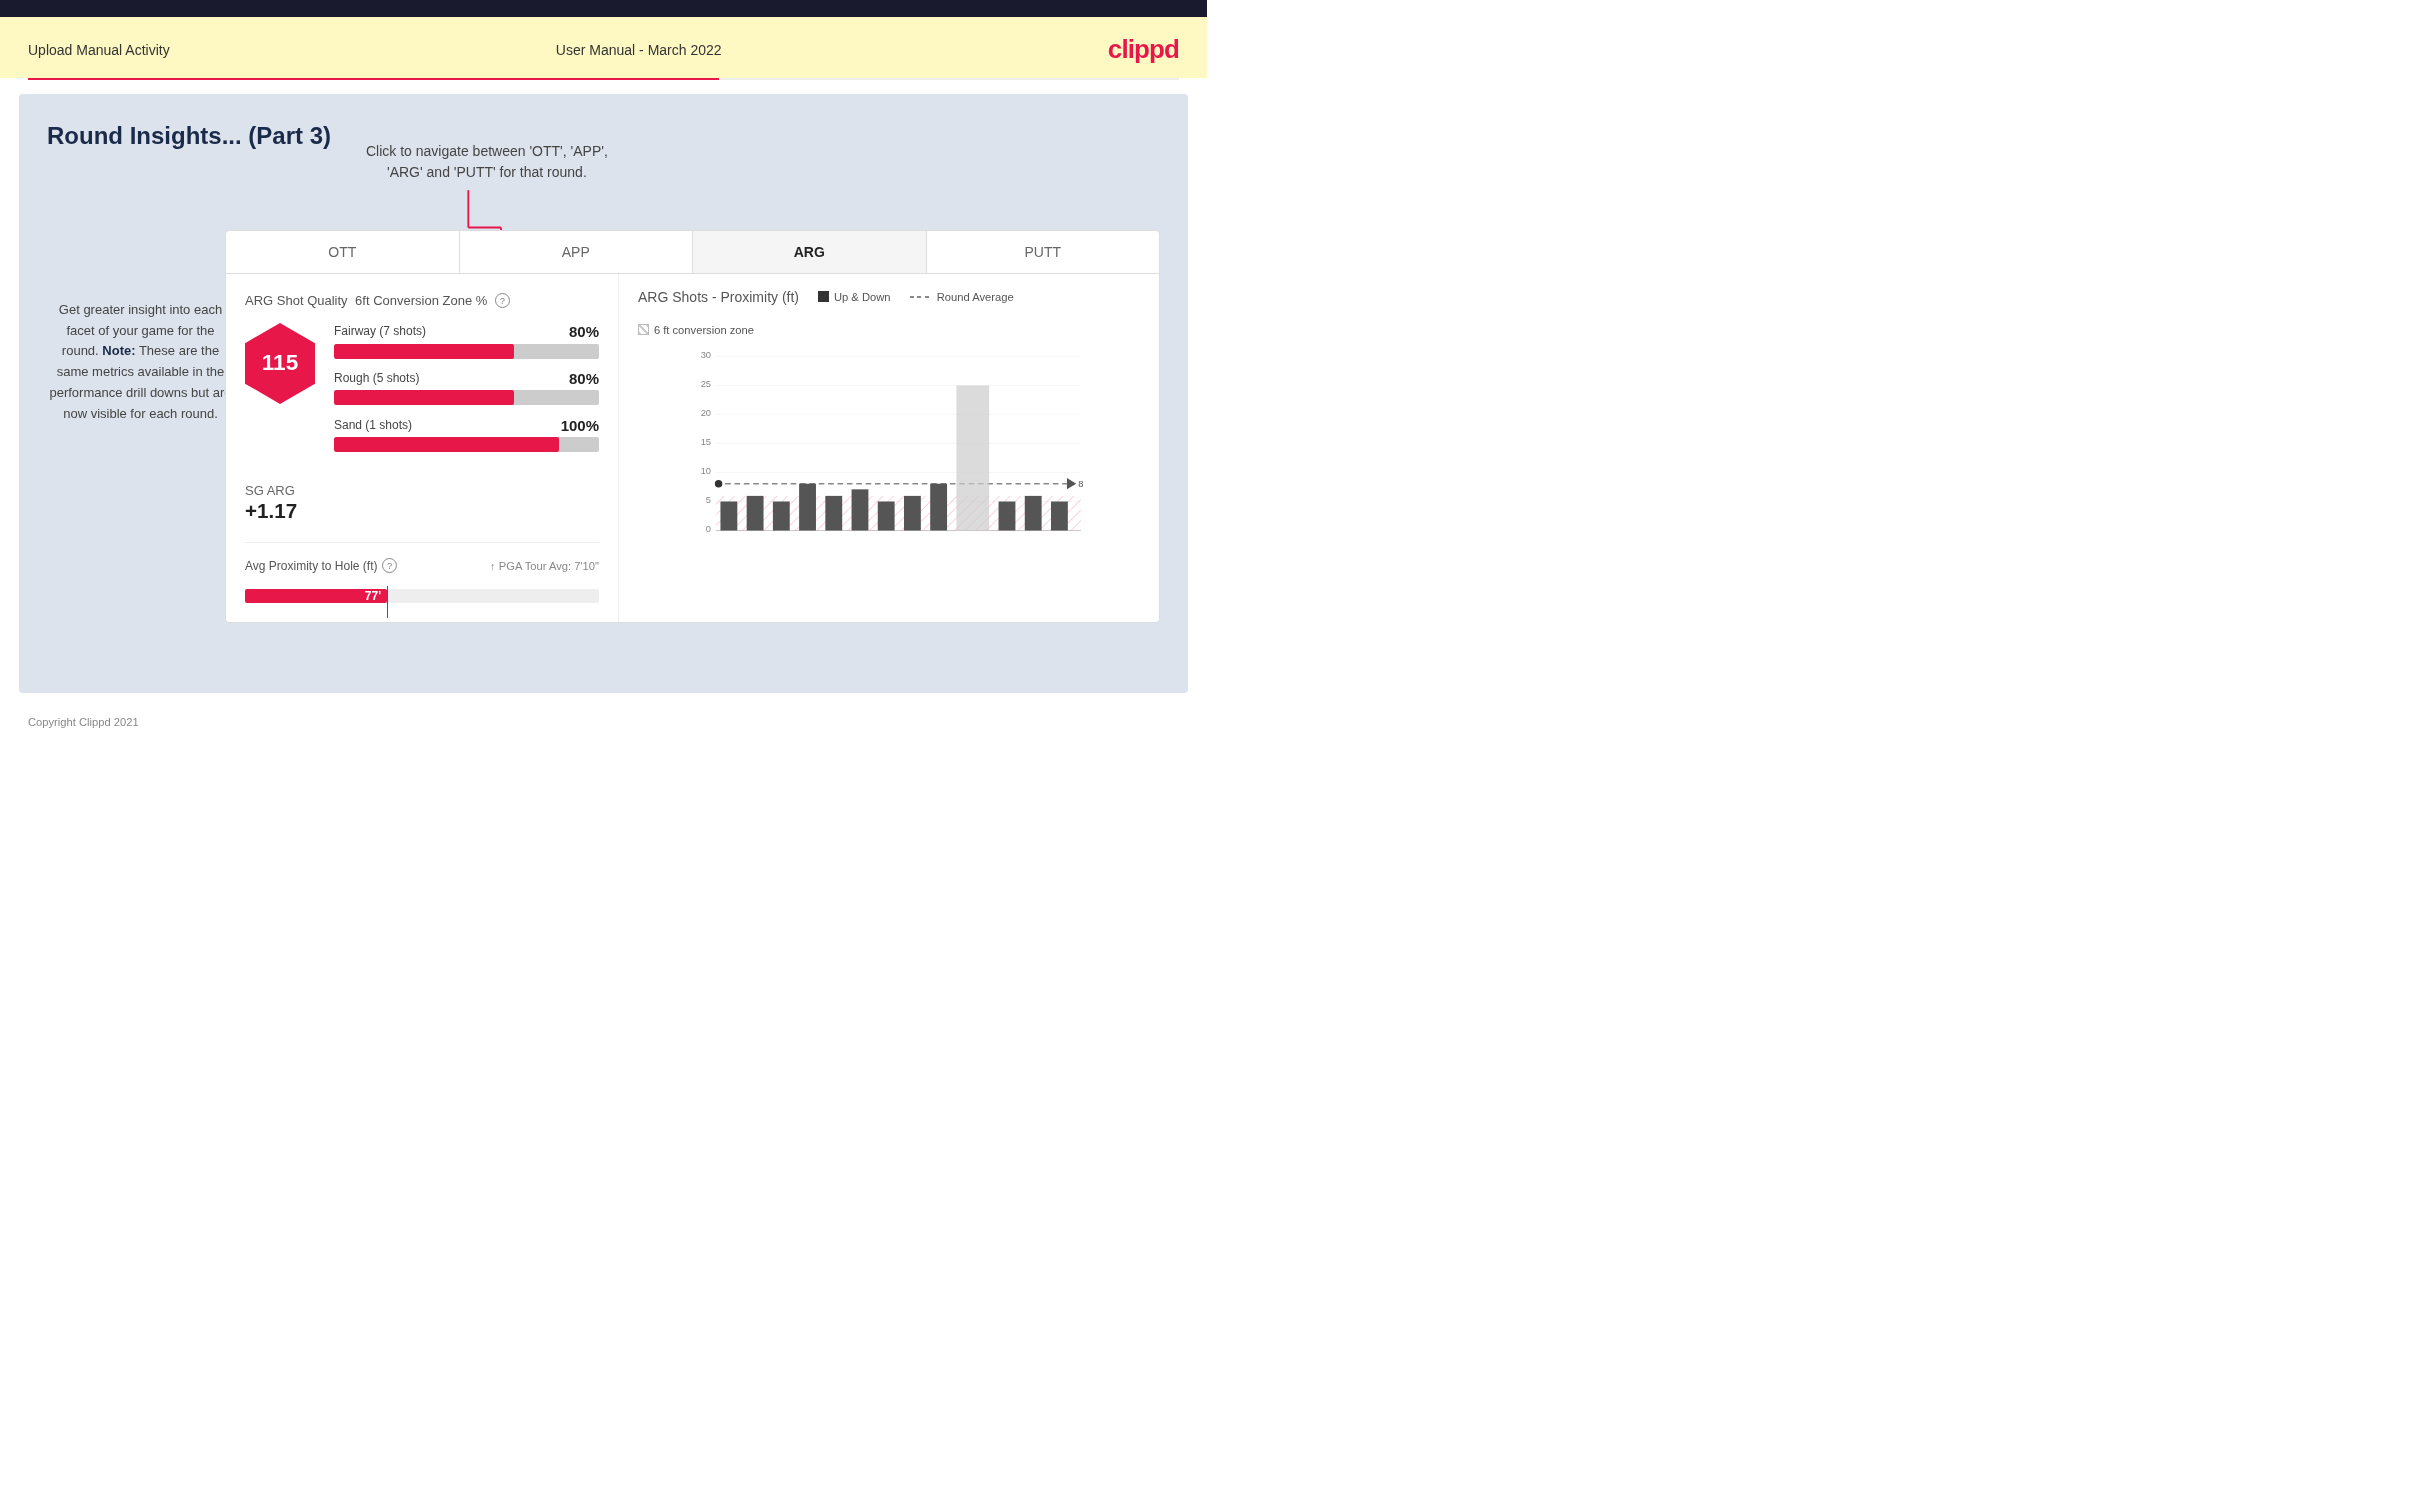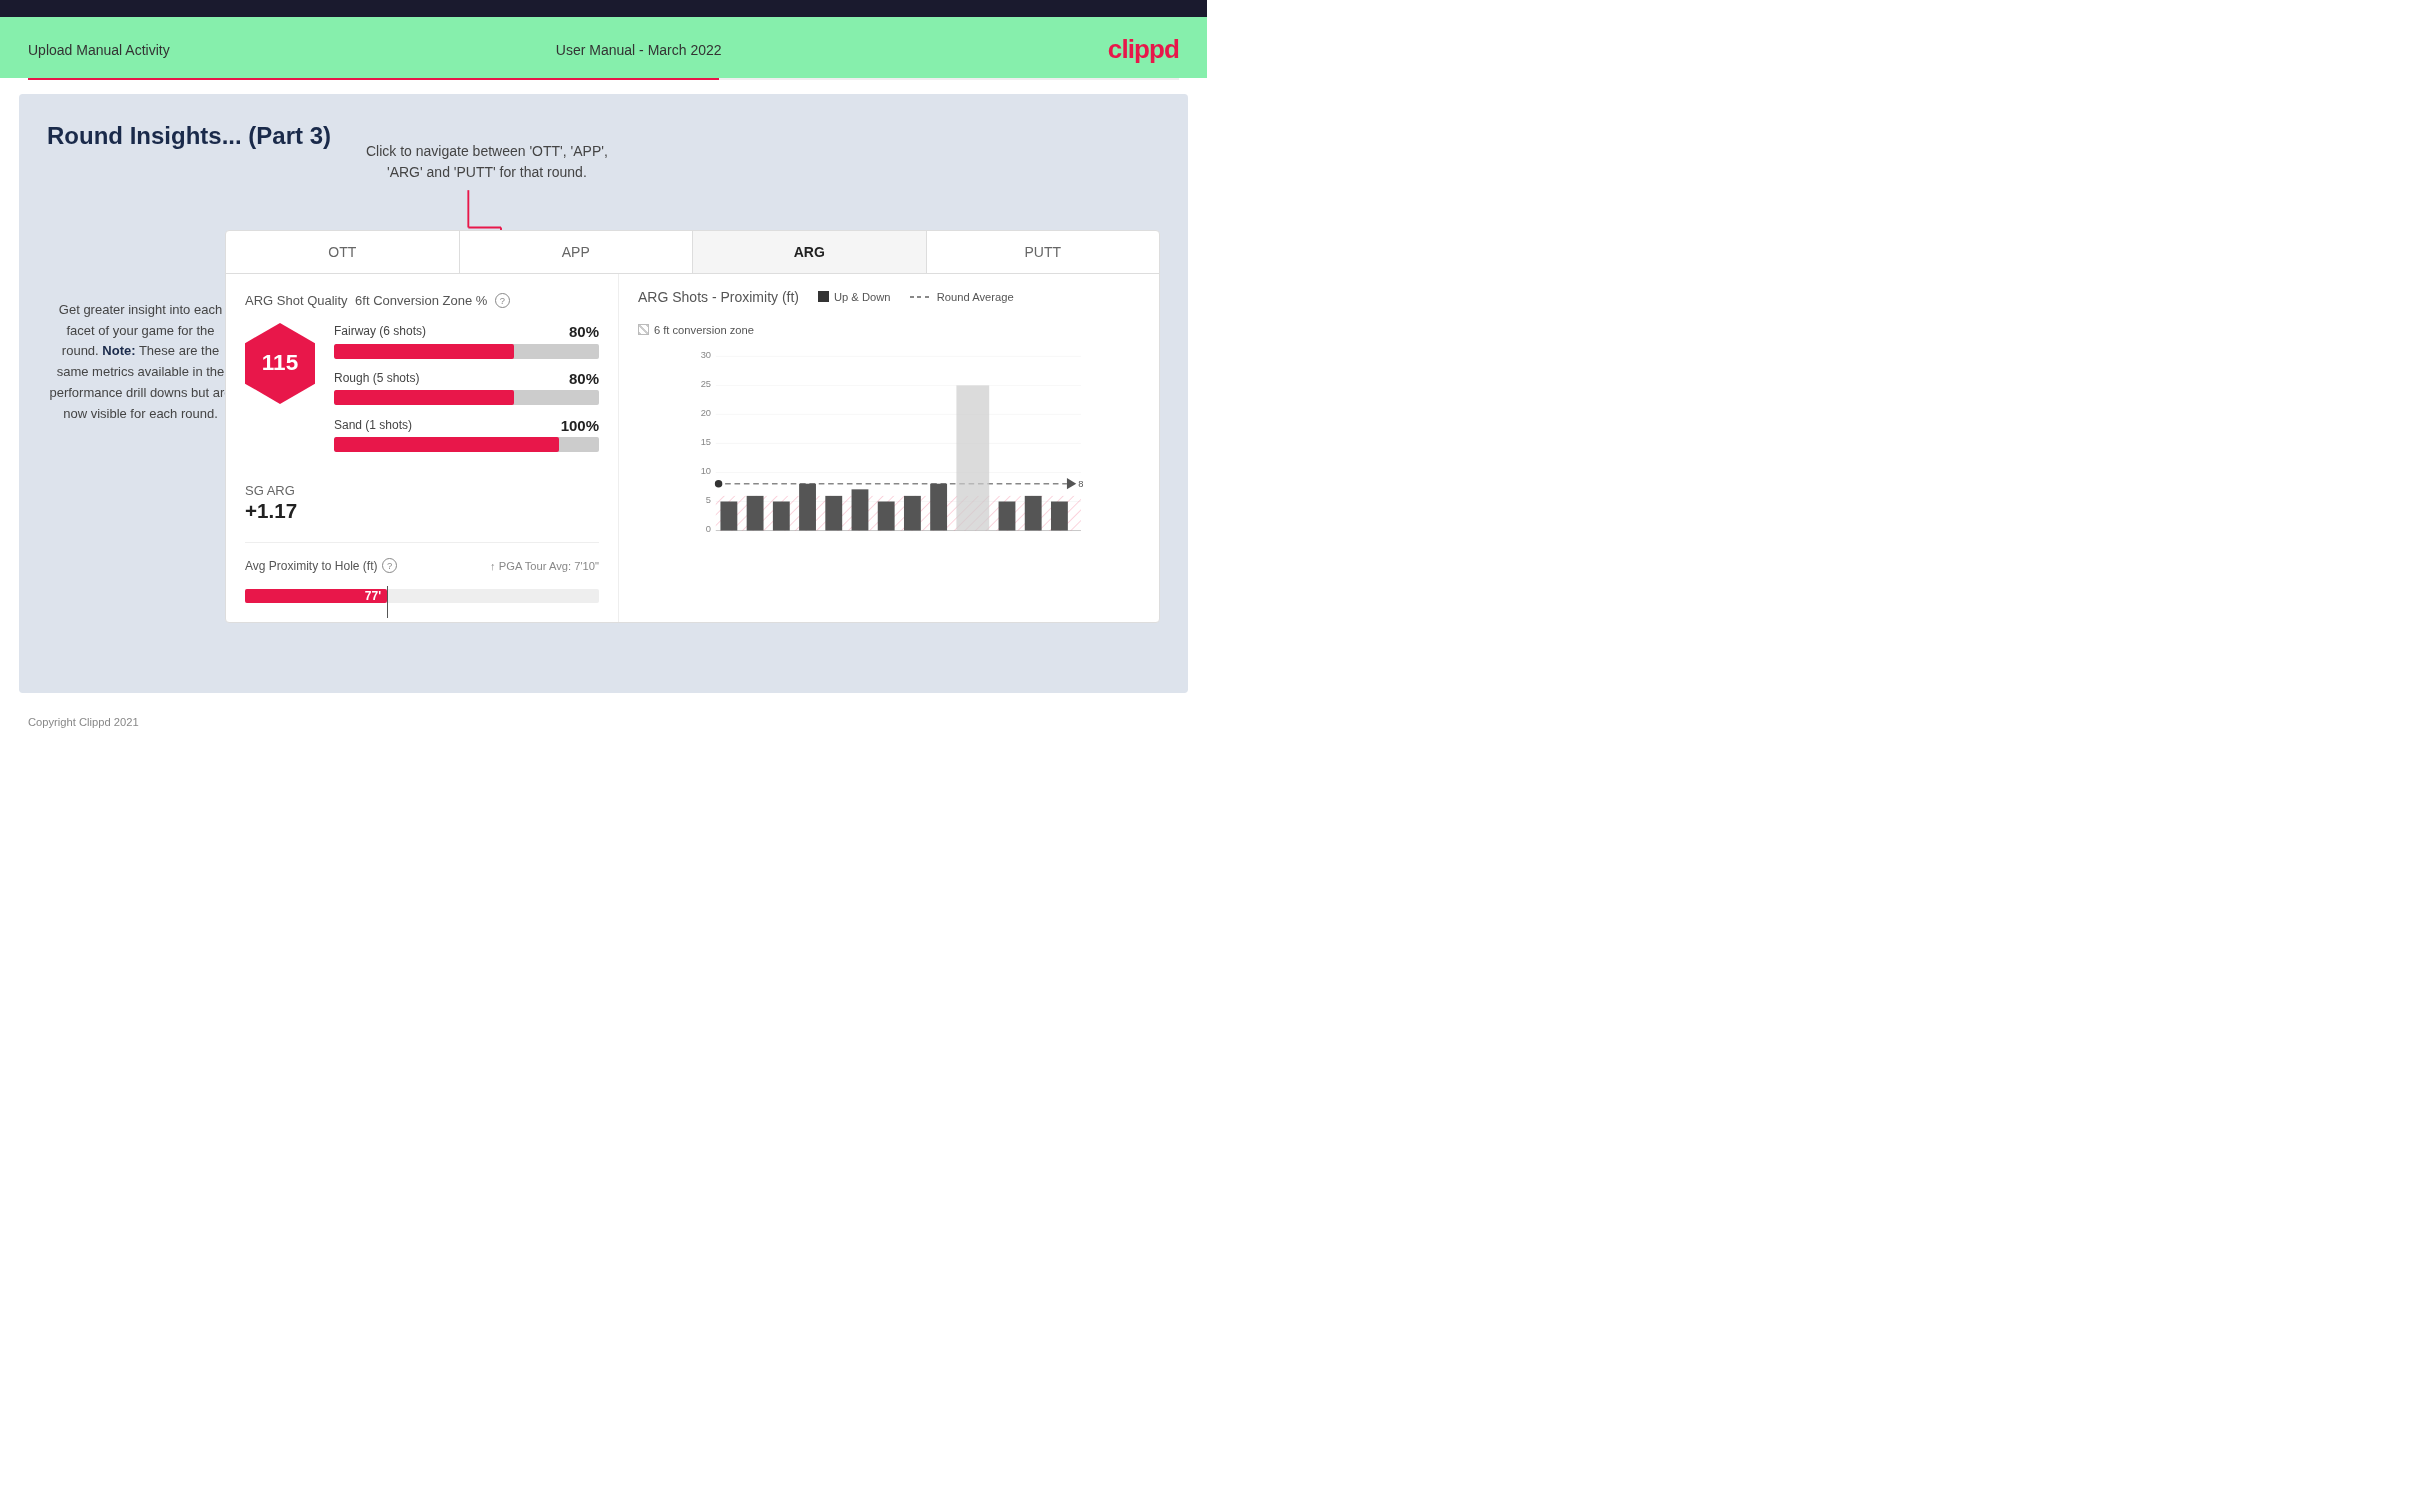--- a/index.html
+++ b/index.html
@@ -16,21 +16,21 @@
       height: 17px;
       width: 100%;
     }
 
     
     .header {
       display: flex;
       align-items: center;
       justify-content: space-between;
       padding: 17px 28px 13px 28px;
-      background: #86efac;
+      background: #fef9c3;
       gap: 24px;
     }
     .header-left {
       font-size: 14px;
       color: #333;
       font-weight: 400;
     }
     .header-center {
       font-size: 14px;
       color: #333;
@@ -435,21 +435,21 @@
           <span class="info-icon">?</span>
         </div>
 
         <div class="hex-container">
           <div class="hexagon">115</div>
 
           <div class="shot-bars">
 
             <div class="shot-row">
               <div class="shot-row-header">
-                <span class="shot-label">Fairway (6 shots)</span>
+                <span class="shot-label">Fairway (7 shots)</span>
                 <span class="shot-pct">80%</span>
               </div>
               <div class="bar-track">
                 <div class="bar-fill" style="width:68%"></div>
               </div>
             </div>
 
             <div class="shot-row">
               <div class="shot-row-header">
                 <span class="shot-label">Rough (5 shots)</span>

